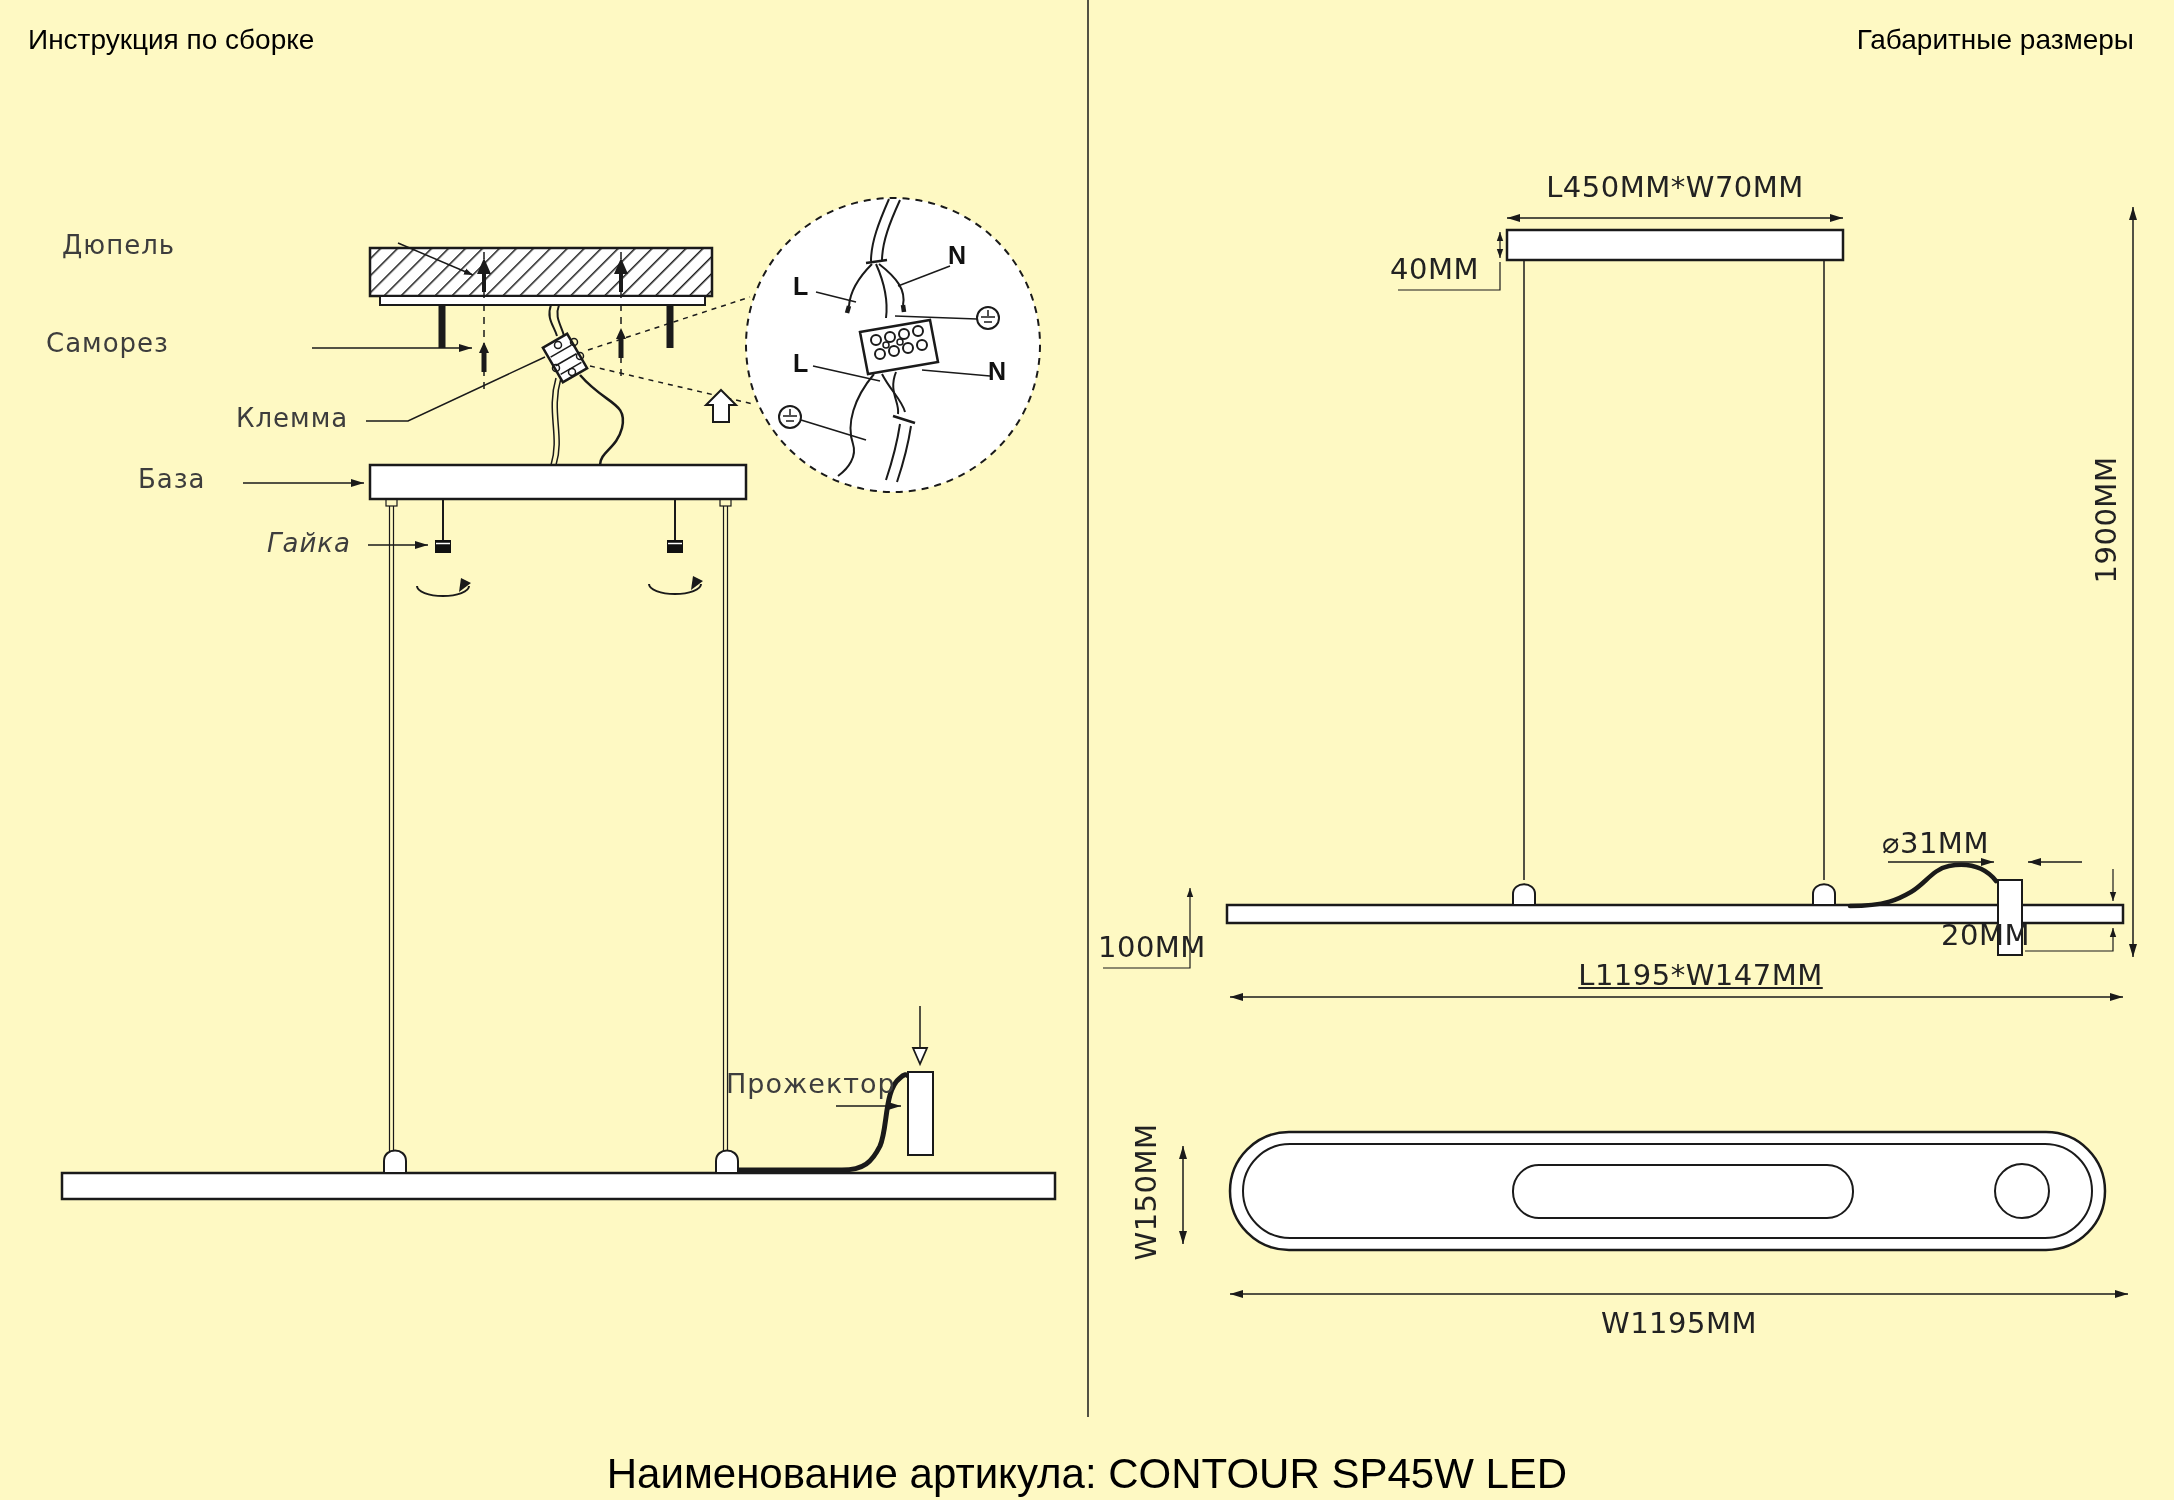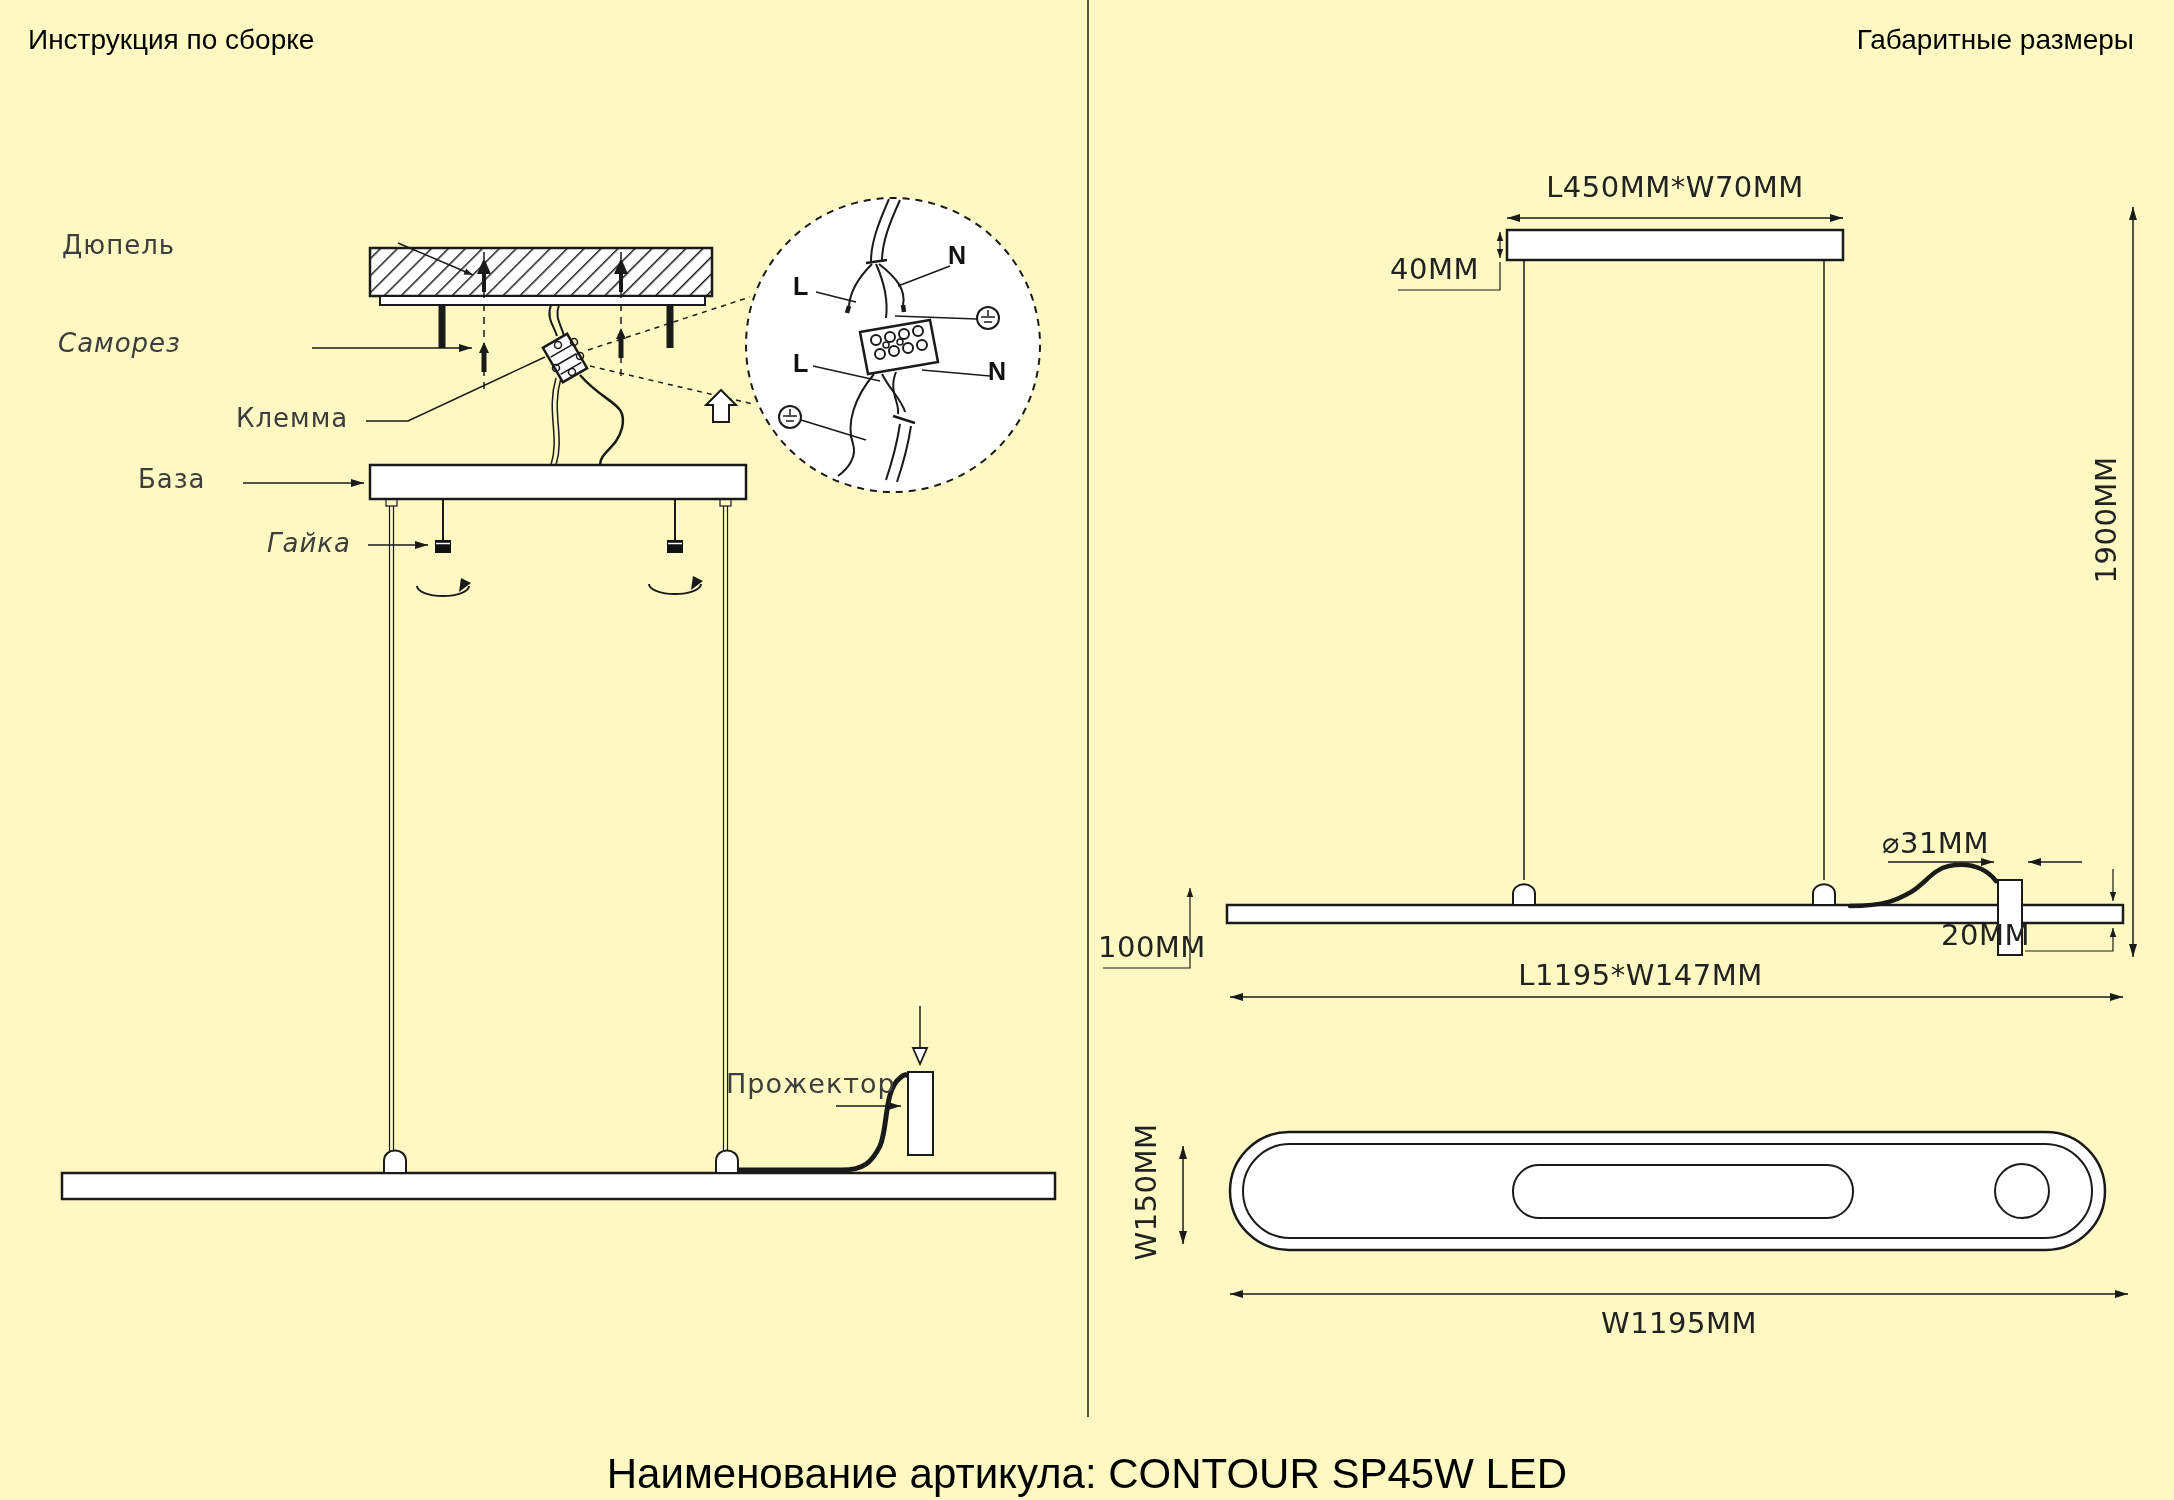--- a/index.html
+++ b/index.html
@@ -222,36 +222,36 @@
       <line x1="1183" y1="1146" x2="1183" y2="1244" stroke-width="1.5" marker-start="url(#mA)" marker-end="url(#mA)"></line>
       <line x1="1230" y1="1294" x2="2128" y2="1294" stroke-width="1.5" marker-start="url(#mA)" marker-end="url(#mA)"></line>
     </g>
   </g>
 </svg>
 
 <div class="txt title" style="left:28px;top:24px;">Инструкция по сборке</div>
 <div class="txt title" style="right:40px;top:24px;">Габаритные размеры</div>
 
 <div class="txt lbl" style="left:62px;top:230px;">Дюпель</div>
-<div class="txt lbl" style="left:58px;top:328px;font-style:italic;">Саморез</div>
+<div class="txt lbl" style="left:46px;top:328px;">Саморез</div>
 <div class="txt lbl" style="left:236px;top:403px;">Клемма</div>
 <div class="txt lbl" style="left:138px;top:464px;">База</div>
 <div class="txt lbl" style="left:267px;top:528px;font-style:italic;">Гайка</div>
 <div class="txt lbl" style="left:726px;top:1068px;font-size:27px;">Прожектор</div>
 
 <div class="txt ln" style="left:793px;top:272px;">L</div>
 <div class="txt ln" style="left:948px;top:241px;">N</div>
 <div class="txt ln" style="left:793px;top:349px;">L</div>
 <div class="txt ln" style="left:988px;top:357px;">N</div>
 
 <div class="txt dim ctr" style="left:1507px;width:336px;top:170px;">L450MM*W70MM</div>
 <div class="txt dim" style="left:1390px;top:252px;text-align:center;">40MM</div>
 <div class="txt dim rot" style="left:2106px;top:520px;">1900MM</div>
 <div class="txt dim" style="left:1882px;top:826px;">⌀31MM</div>
 <div class="txt dim" style="left:1906px;top:918px;margin-left:35px;">20MM</div>
 <div class="txt dim" style="left:1098px;top:930px;">100MM</div>
-<div class="txt dim ctr" style="left:1194px;width:893px;top:958px;">L1195*W147MM</div>
+<div class="txt dim ctr" style="left:1254px;width:893px;top:958px;text-decoration:underline;">L1195*W147MM</div>
 <div class="txt dim rot" style="left:1146px;top:1192px;">W150MM</div>
 <div class="txt dim ctr" style="left:1230px;width:898px;top:1258px;margin-top:48px;">W1195MM</div>
 
 <div class="txt footer" style="top:1450px;">Наименование артикула: CONTOUR SP45W LED</div>
 
 </div>
 
 </body></html>

